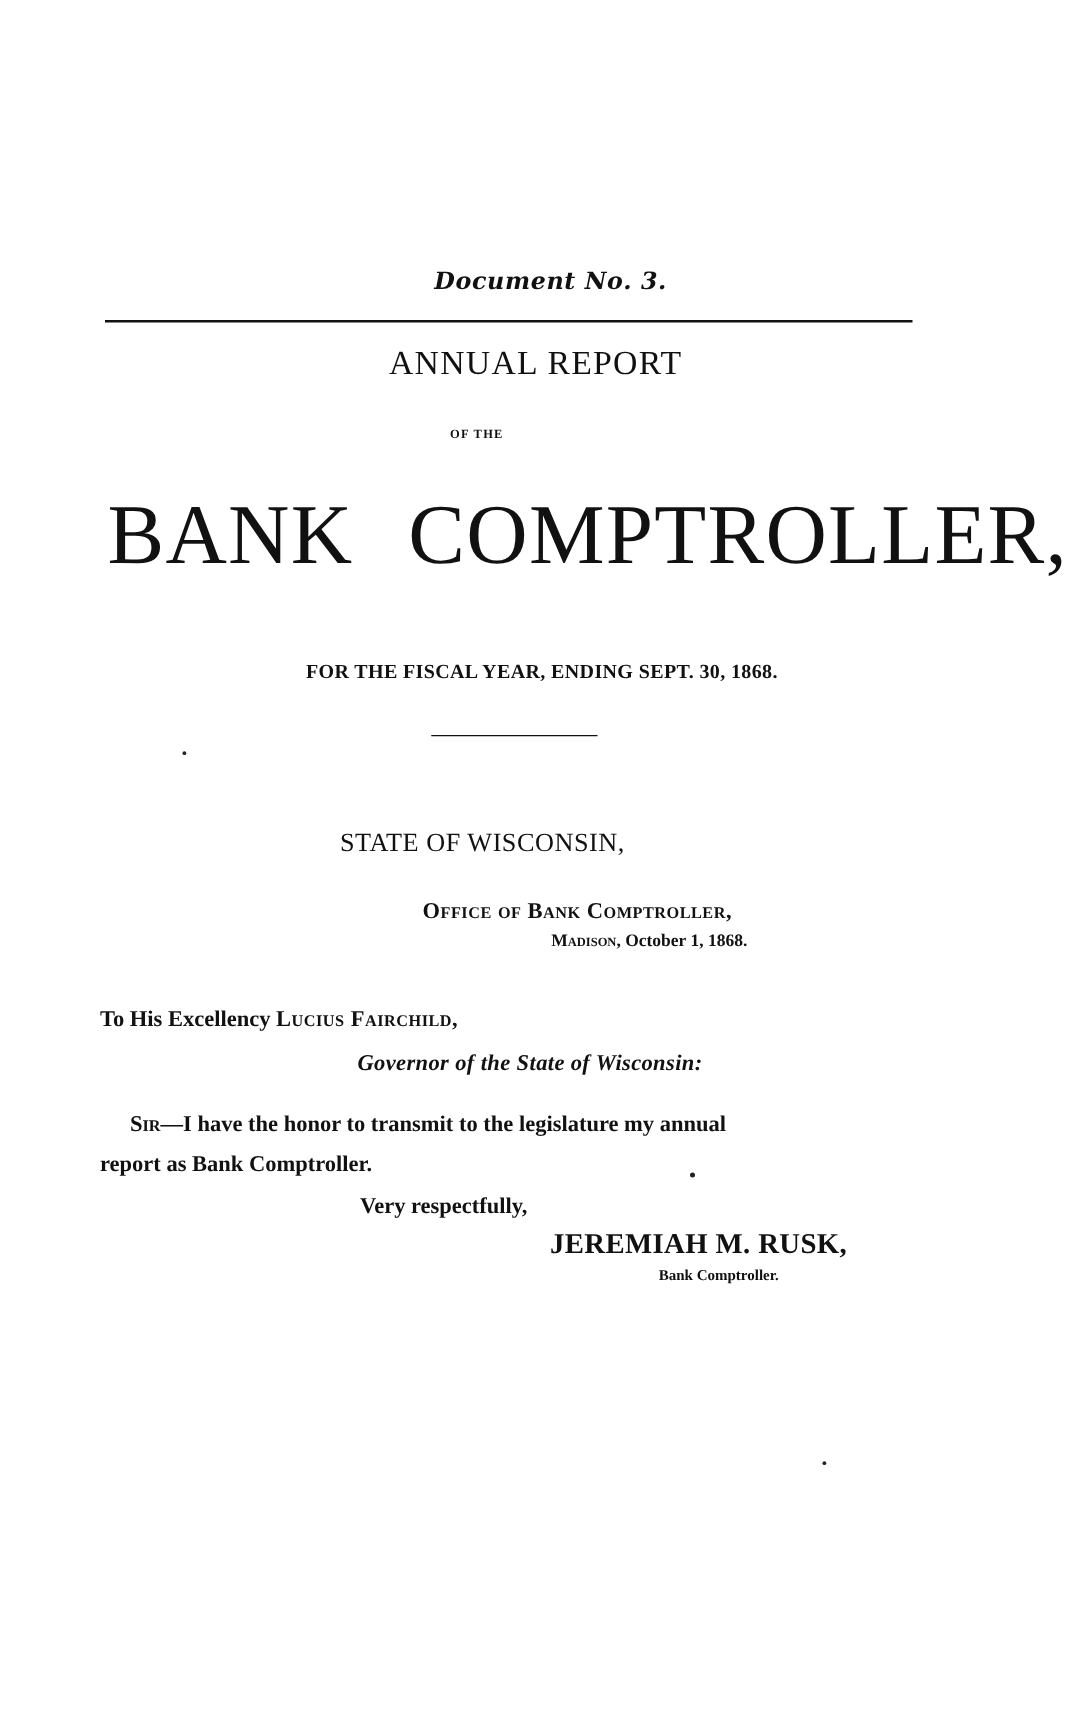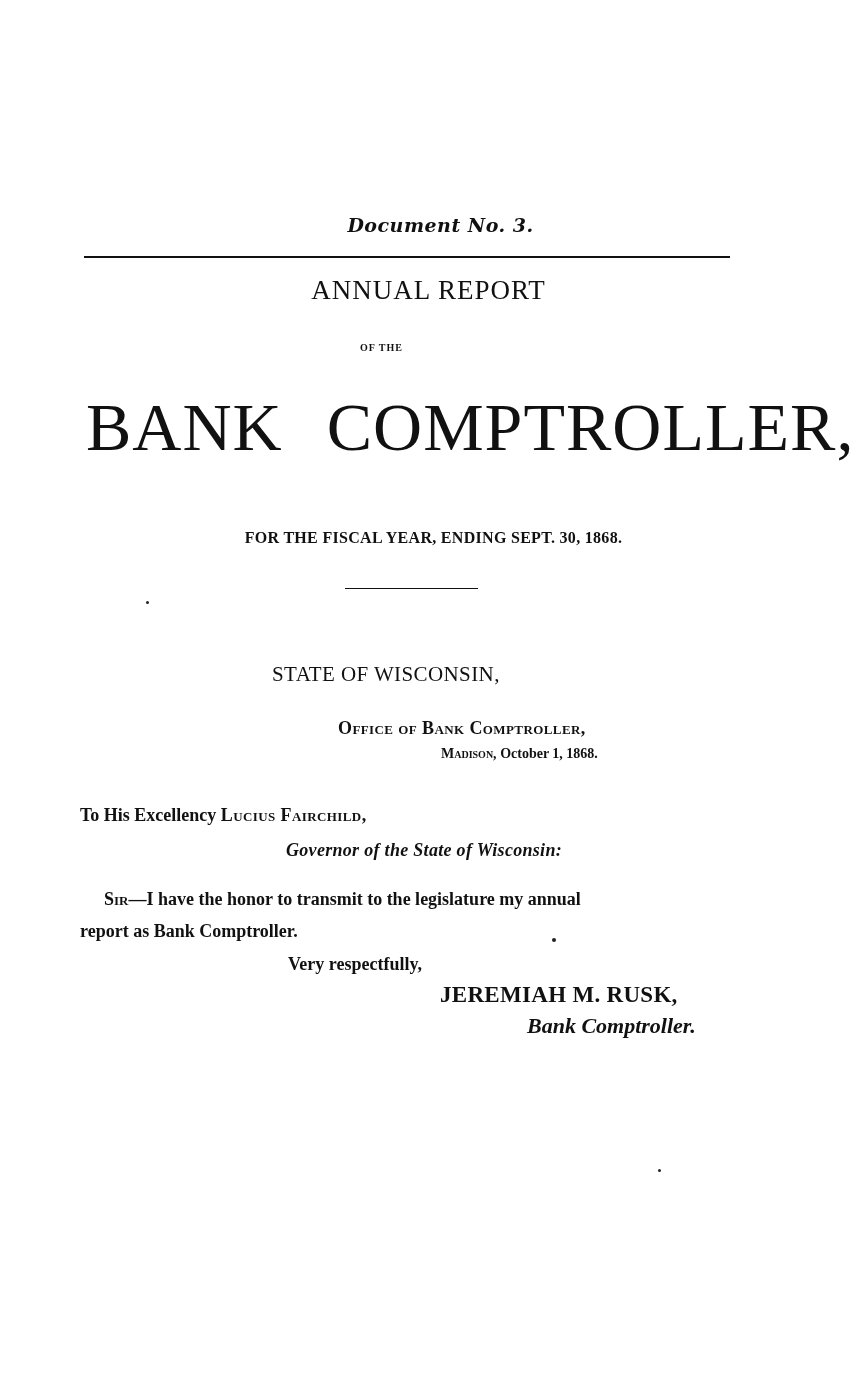--- a/index.html
+++ b/index.html
@@ -86,21 +86,21 @@
     .respect {
       left: 288px; top: 954px;
       font-size: 18px; font-weight: bold;
     }
     .signer {
       left: 440px; top: 982px;
       font-size: 23px; font-weight: bold; letter-spacing: 0.3px;
     }
     .signer-title {
       left: 527px; top: 1013px;
-      font-size: 22px; font-weight: bold; font-style: italic; text-align: center;
+      font-size: 12px; font-weight: bold;  text-align: center;
     }
     .speck {
       position: absolute; width: 4px; height: 4px; border-radius: 50%;
       background: #222;
     }
   </style>
 </head>
 <body>
 
 <div>

